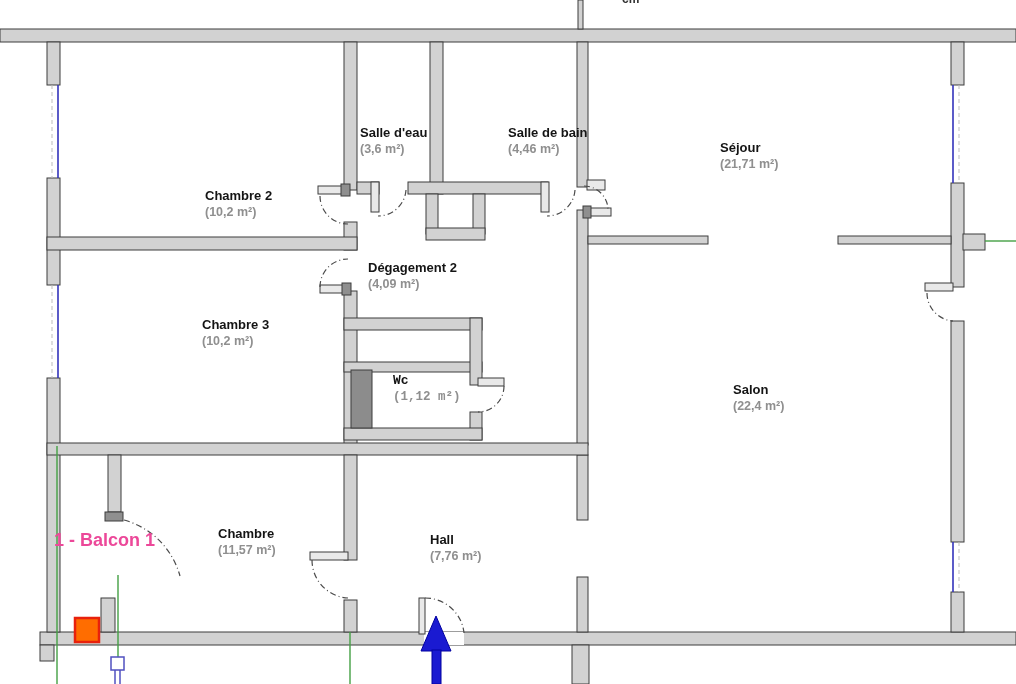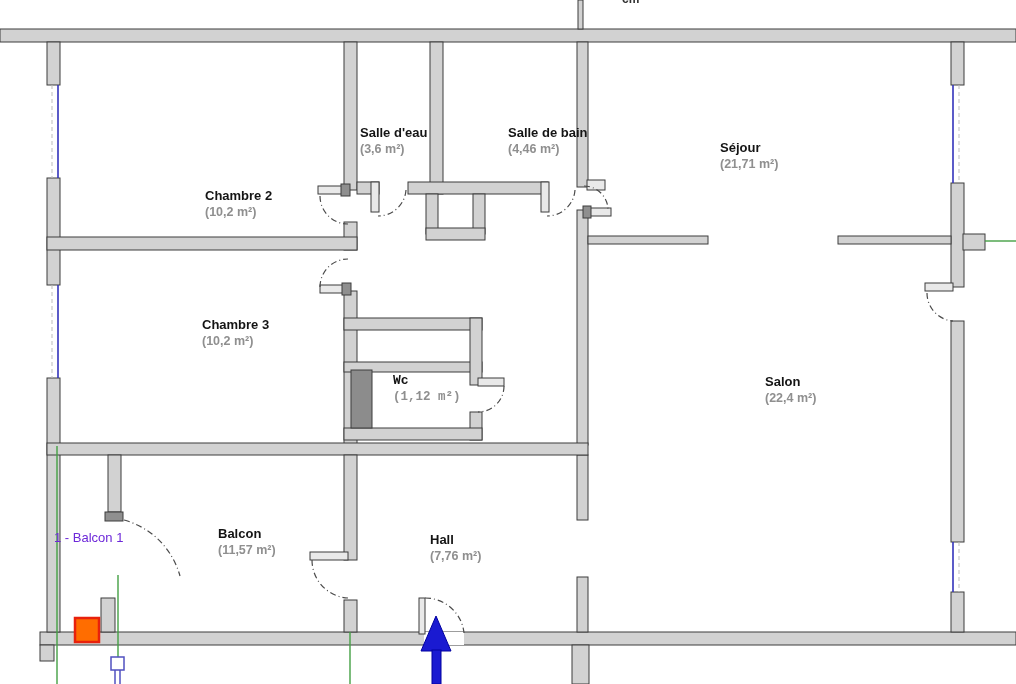--- a/index.html
+++ b/index.html
@@ -12,21 +12,21 @@
   .cap{fill:#8f8f8f;stroke:#3c3c3c;stroke-width:1;}
   .darkbar{fill:#8c8c8c;stroke:#3c3c3c;stroke-width:1;}
   .arc{fill:none;stroke:#4a4a4a;stroke-width:1.2;stroke-dasharray:6 3 1 3;}
   .win-blue{stroke:#3333bb;stroke-width:1.6;}
   .win-dash{stroke:#bdbdbd;stroke-width:1;stroke-dasharray:4 3;}
   .guide{stroke-width:1.4;}
   .gap{fill:#ffffff;stroke:none;}
   .room-label{position:absolute;font-size:13px;font-weight:bold;color:#141414;
               line-height:17px;white-space:nowrap;}
   .room-label .area{display:block;color:#8f8f8f;font-size:12.5px;font-weight:bold;}
-  .balcon-label{position:absolute;font-size:13px;font-weight:normal;color:#6d28d9;white-space:nowrap;}
+  .balcon-label{position:absolute;font-size:18px;font-weight:bold;color:#ec4899;white-space:nowrap;}
   .cm-label{position:absolute;font-size:12px;font-weight:bold;color:#333;}
 </style>
 </head>
 <body>
 
 <div id="stage">
 
 <svg id="plan-svg" width="1016" height="684" viewBox="0 0 1016 684">
 
   <g>
@@ -189,34 +189,38 @@
     <span class="area">(3,6 m²)</span>
   </div>
   <div class="room-label" style="left:508px;top:124px;">
     <span>Salle de bain</span>
     <span class="area">(4,46 m²)</span>
   </div>
   <div class="room-label" style="left:720px;top:139px;">
     <span>Séjour</span>
     <span class="area">(21,71 m²)</span>
   </div>
+  <div class="room-label" style="left:368px;top:259px;">
+    <span>Dégagement 2</span>
+    <span class="area">(4,09 m²)</span>
+  </div>
   <div class="room-label" style="left:202px;top:316px;">
     <span>Chambre 3</span>
     <span class="area">(10,2 m²)</span>
   </div>
   <div class="room-label" style="left:393px;top:372px;font-family:Liberation Mono, monospace;">
     <span>Wc</span>
     <span class="area">(1,12 m²)</span>
   </div>
-  <div class="room-label" style="left:733px;top:373px;margin-left:32px;">
+  <div class="room-label" style="left:733px;top:381px;">
     <span>Salon</span>
     <span class="area">(22,4 m²)</span>
   </div>
   <div class="room-label" style="left:218px;top:525px;">
-    <span>Balcon</span>
+    <span>Chambre</span>
     <span class="area">(11,57 m²)</span>
   </div>
   <div class="room-label" style="left:430px;top:531px;">
     <span>Hall</span>
     <span class="area">(7,76 m²)</span>
   </div>
 
   <div class="balcon-label" style="left:54px;top:530px;">1 - Balcon 1</div>
 
 </div>

